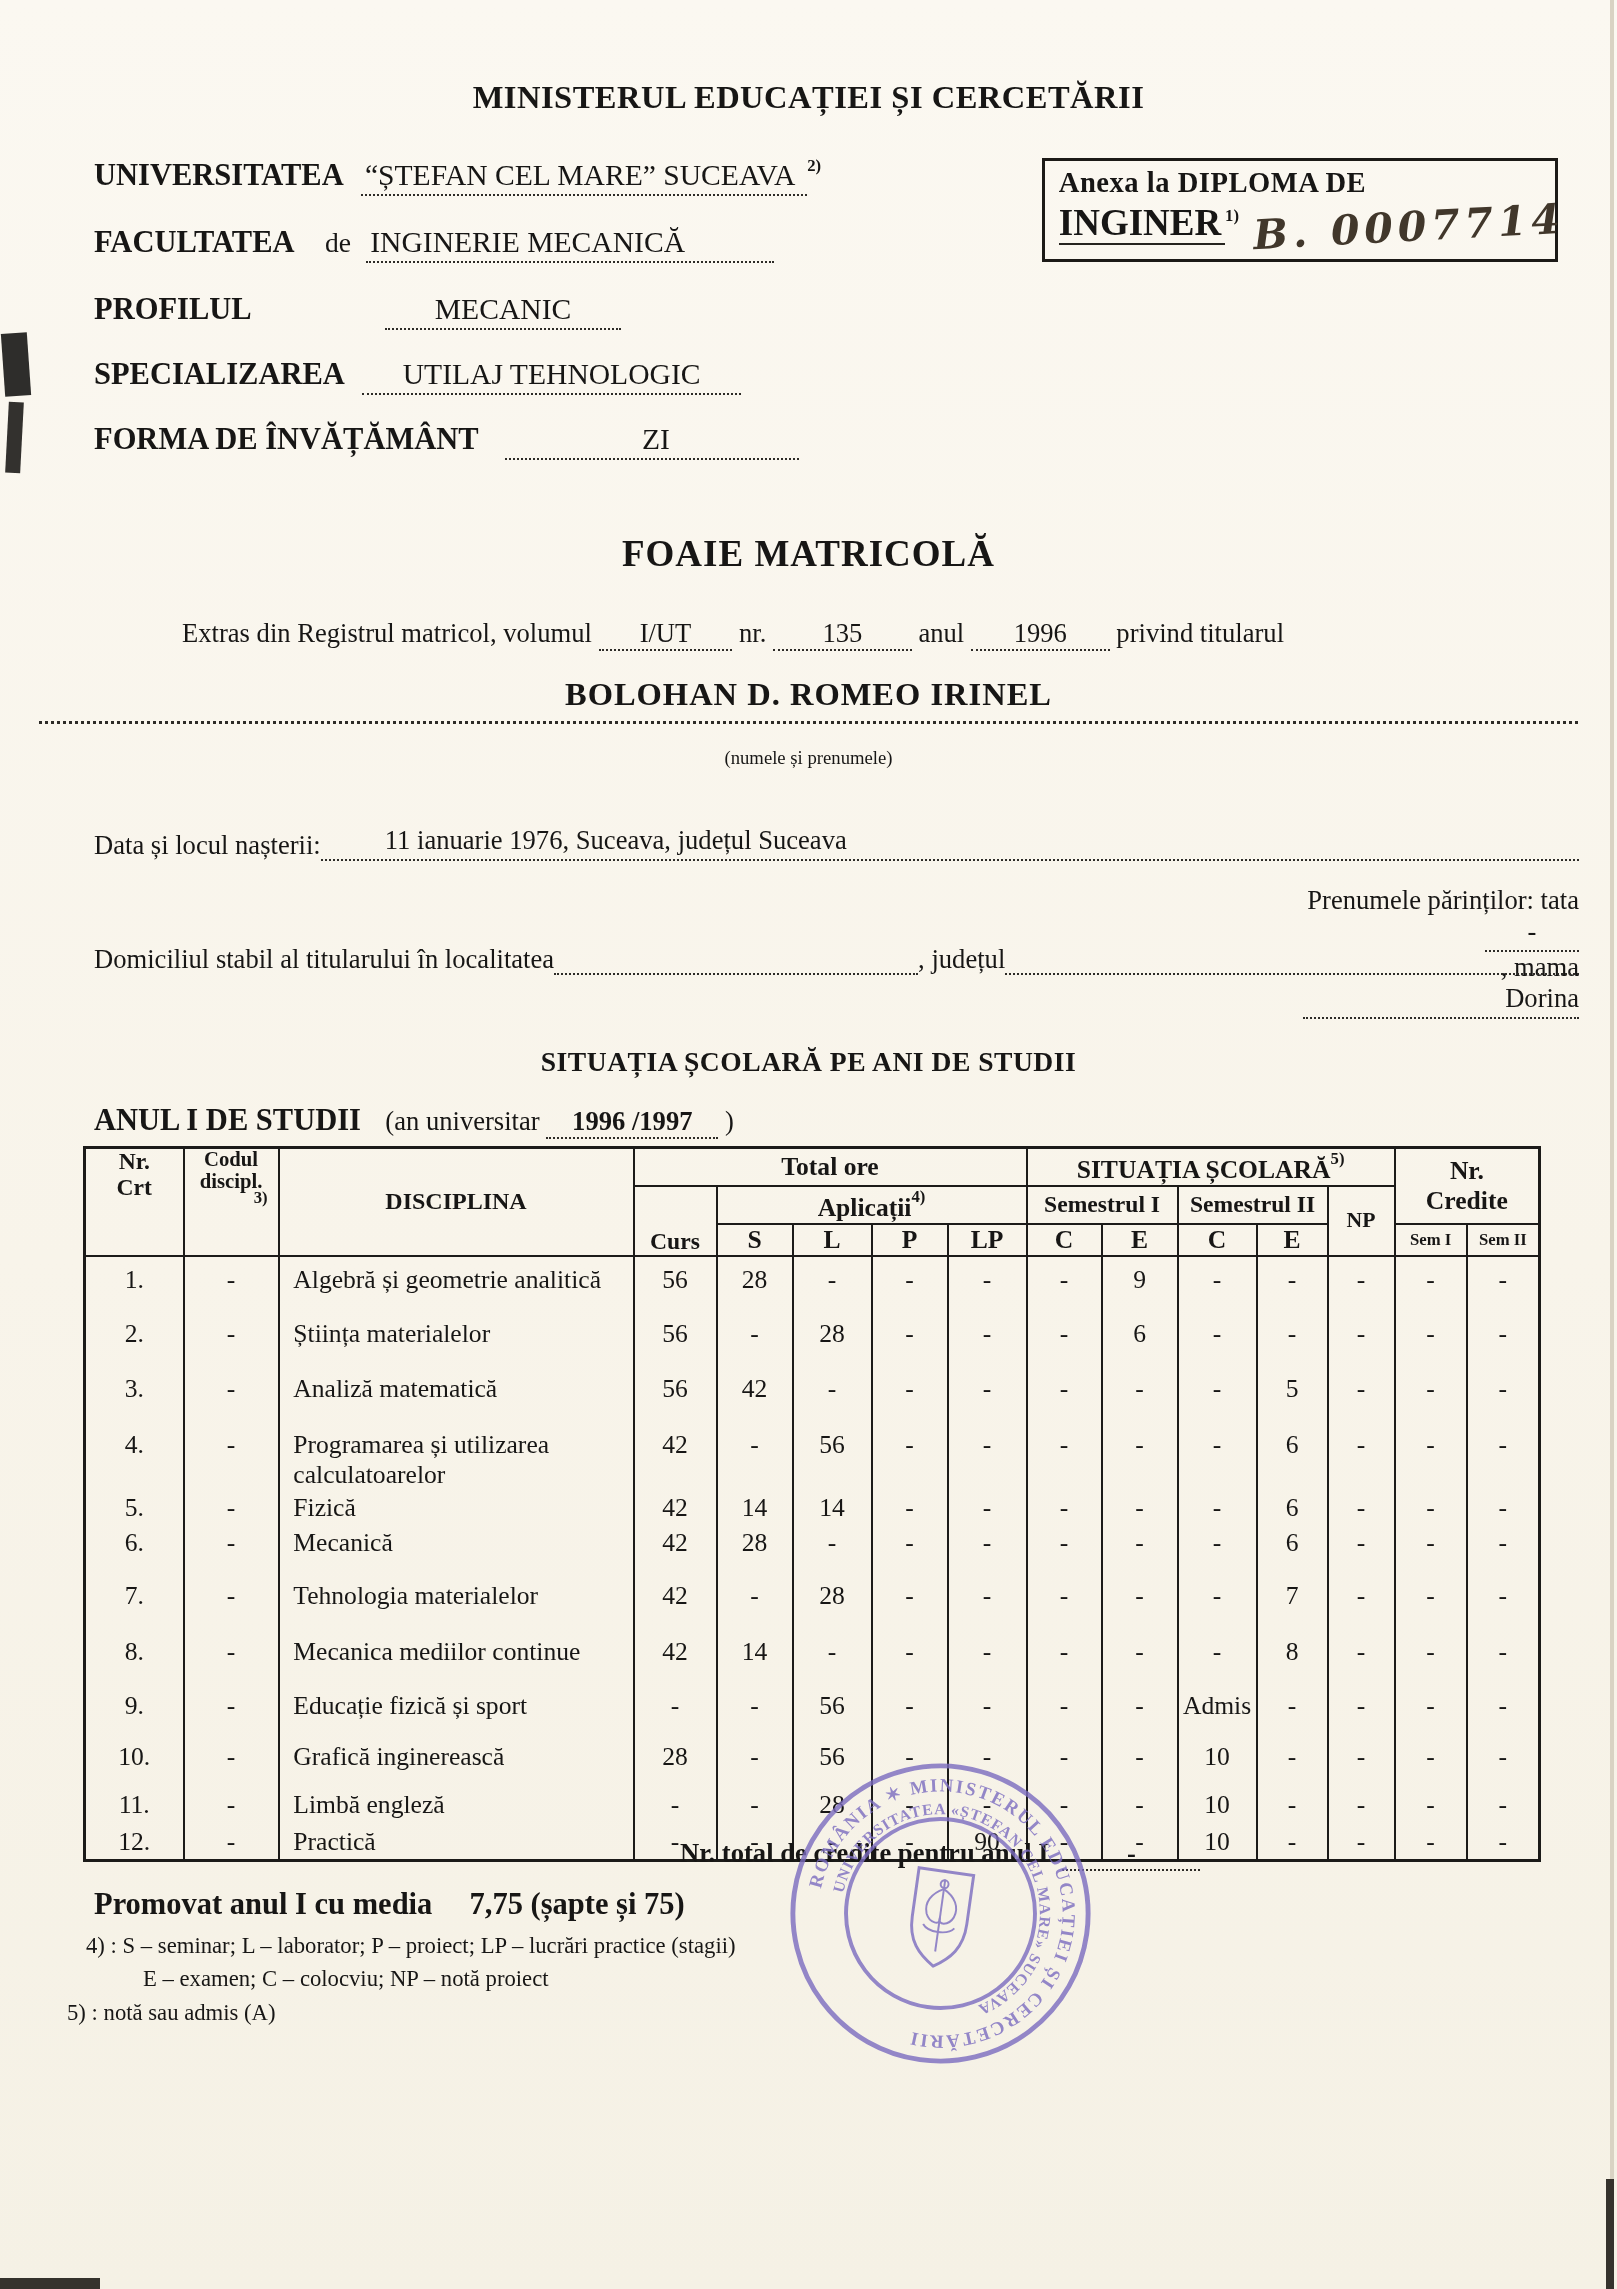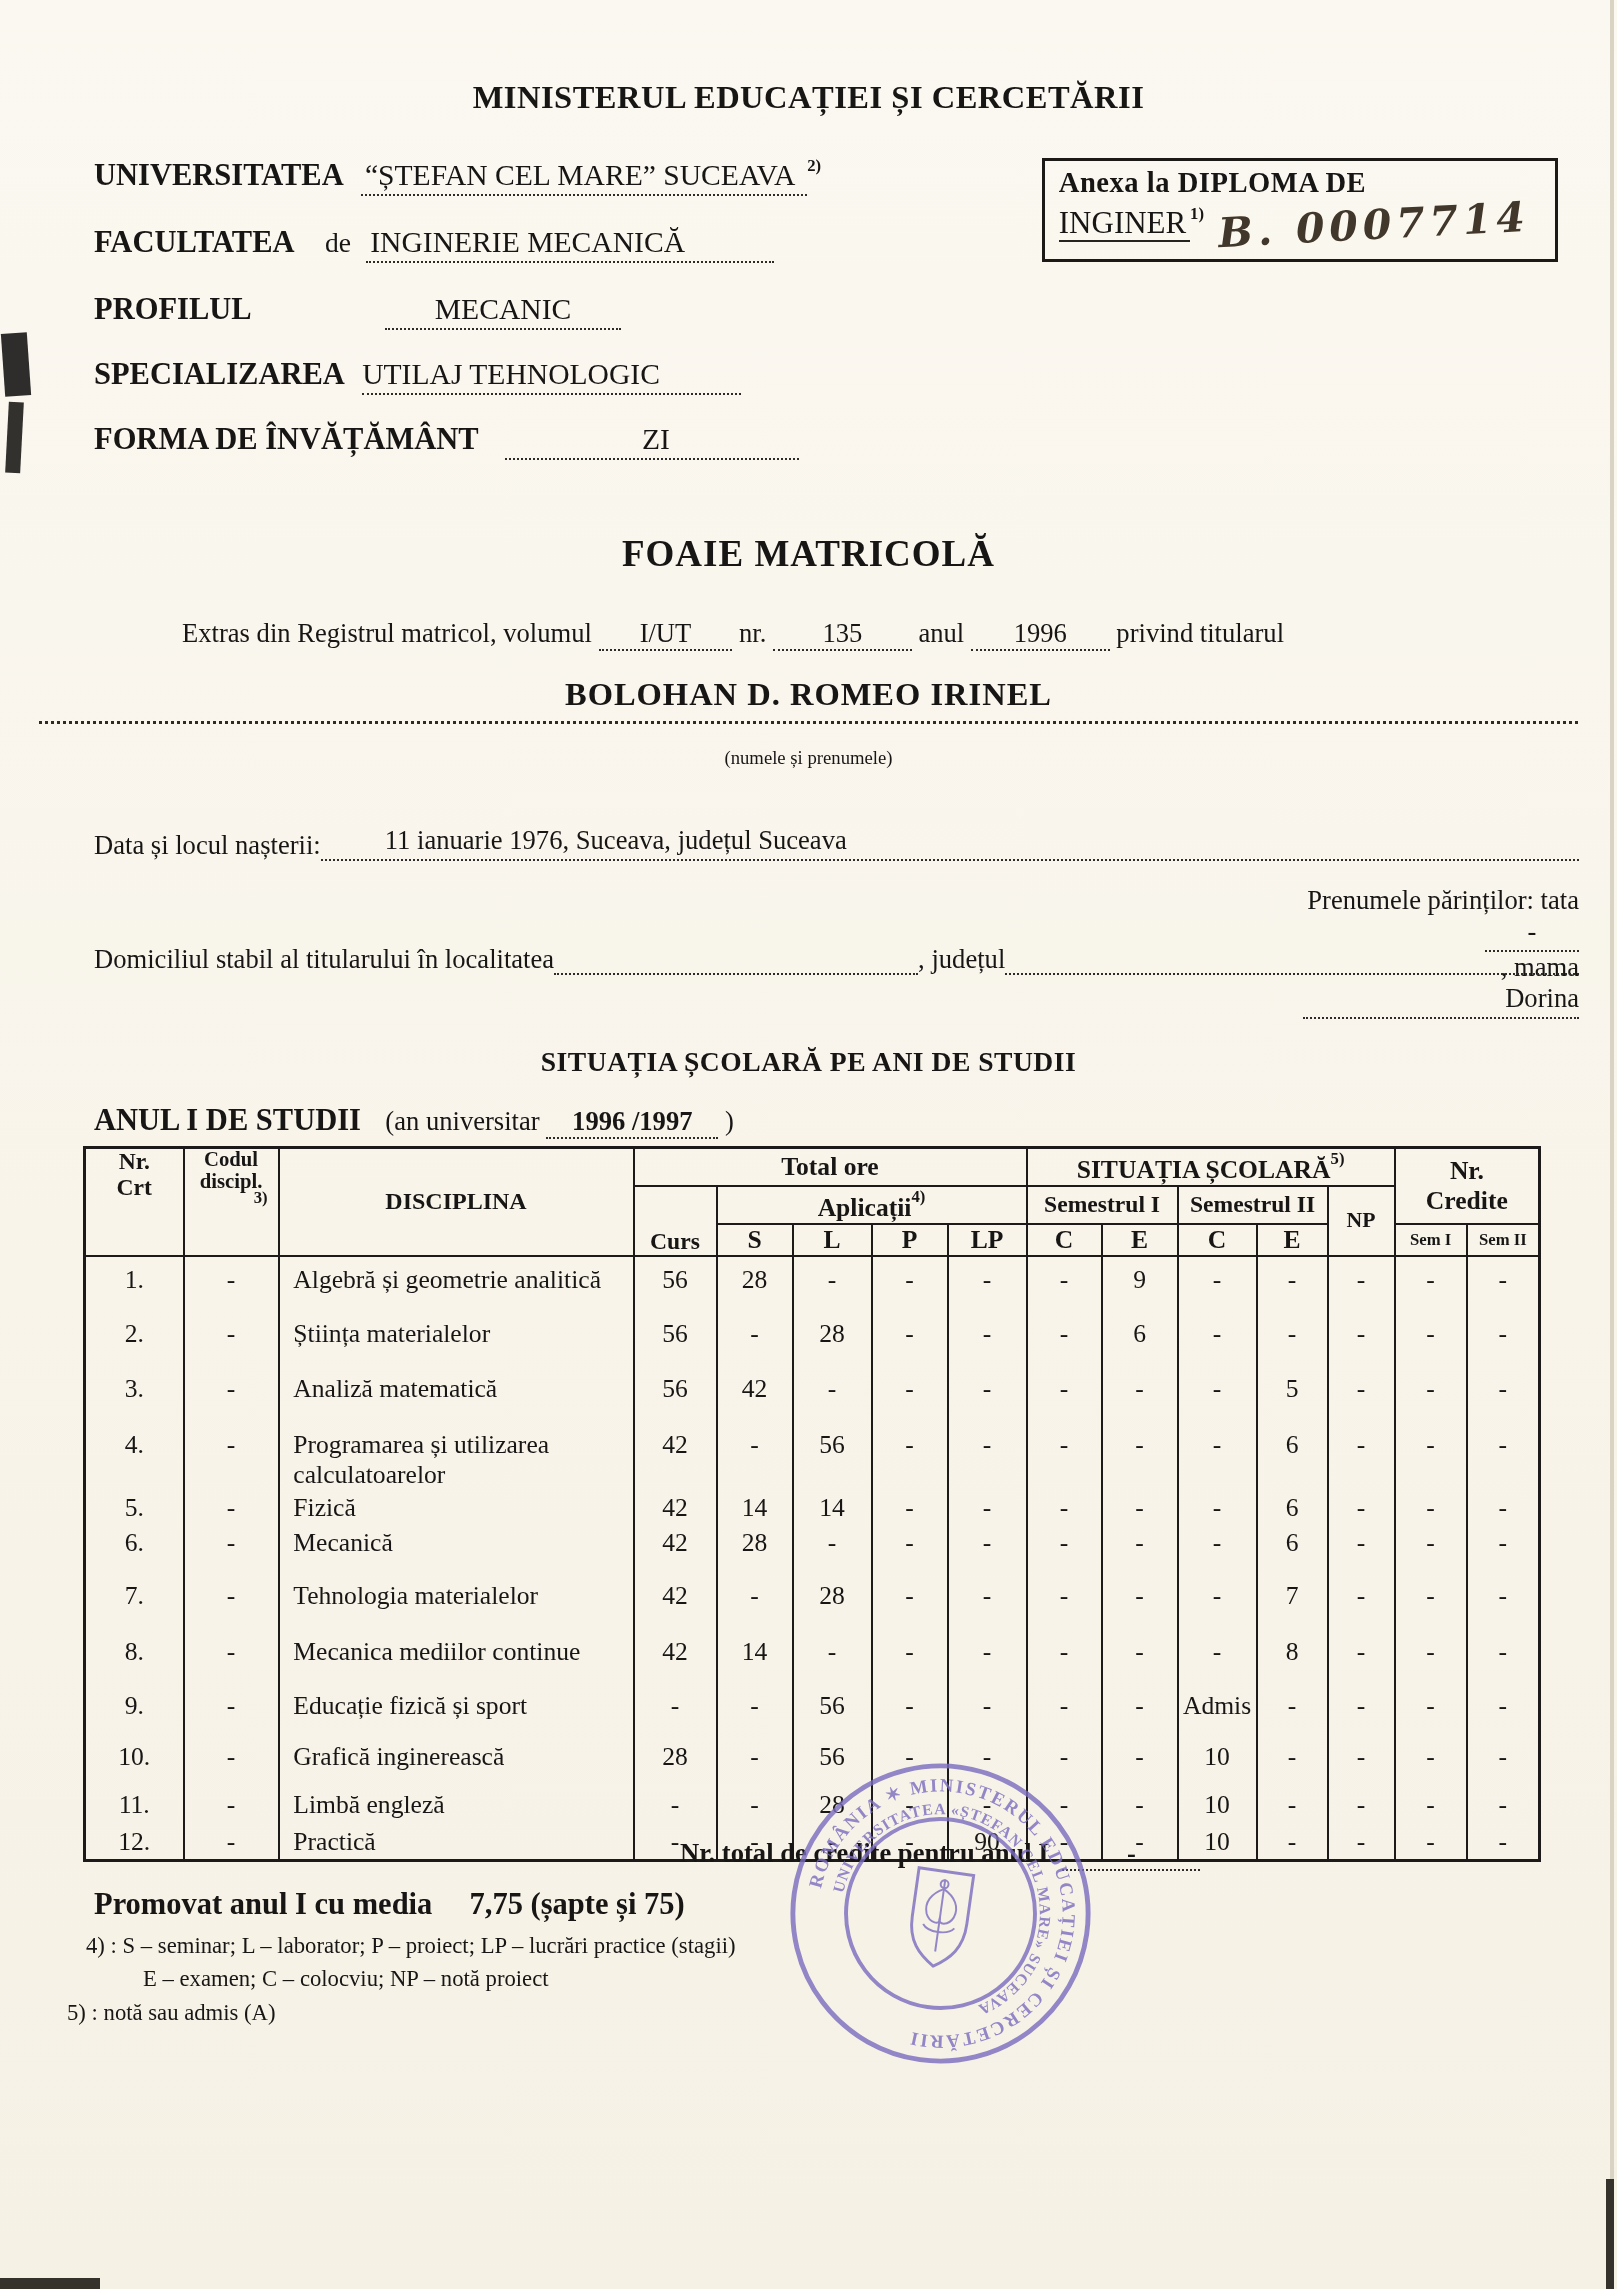--- a/index.html
+++ b/index.html
@@ -11,21 +11,21 @@
   .lbl{font-weight:bold;}
   .dots{border-bottom:2.5px dotted #2d2b27;}
   sup{font-size:16.7px;vertical-align:13.8px;font-weight:bold;}
   .ministry{top:79px;font-size:32.5px;font-weight:bold;letter-spacing:0.5px;}
   .fline{left:94px;font-size:29.6px;white-space:nowrap;}
   .fline .lbl{font-size:30.5px;}
   .val{display:inline-block;}
   .annex-box{left:1042px;top:158px;width:516px;height:104px;border:3px solid #1c1a17;box-sizing:border-box;padding:5.9px 11.8px 0 13.8px;}
   .annex-l1{font-size:28.6px;font-weight:bold;letter-spacing:0.5px;}
   .annex-l2{margin-top:2px;white-space:nowrap;}
-  .annex-inginer{font-size:31px;font-weight:normal;border-bottom:2.5px solid #26241f;padding-right:3.9px;}
+  .annex-inginer{font-size:37px;font-weight:bold;border-bottom:2.5px solid #26241f;padding-right:3.9px;}
   .handwritten{font-family:"DejaVu Serif",serif;font-style:italic;font-weight:600;font-size:41px;
                letter-spacing:4.9px;color:#41372b;display:inline-block;transform:rotate(-3deg);margin-left:13.8px;vertical-align:-5.9px;}
   .foaie-title{top:532px;font-size:37px;font-weight:bold;letter-spacing:1px;}
   .extras{left:182px;top:618px;font-size:26.6px;white-space:nowrap;}
   .extras .dots{display:inline-block;text-align:center;padding:0 7.9px;}
   .name-line{left:39px;top:676px;width:1539px;text-align:center;font-size:32.5px;font-weight:bold;
              letter-spacing:1px;border-bottom:3px dotted #2d2b27;padding-bottom:7.9px;}
   .name-caption{top:747px;font-size:18.7px;}
   .pline{left:94px;width:1485px;display:flex;align-items:flex-end;font-size:26.6px;}
   .grow{flex:1;}
@@ -96,21 +96,21 @@
     <span class="val dots" style="margin-left:7.9px;padding:0 89px 2px 3.9px;">INGINERIE MECANICĂ</span>
   </div>
 
   <div class="abs fline" style="top:292px;">
     <span class="lbl">PROFILUL</span>
     <span class="val dots" style="margin-left:126px;min-width:236px;text-align:center;padding-bottom:2px;">MECANIC</span>
   </div>
 
   <div class="abs fline" style="top:357px;">
     <span class="lbl">SPECIALIZAREA</span>
-    <span class="val dots" style="margin-left:9.9px;min-width:379px;padding-bottom:2px;">UTILAJ TEHNOLOGIC</span>
+    <span class="val dots" style="margin-left:9.9px;min-width:379px;text-align:center;padding-bottom:2px;">UTILAJ TEHNOLOGIC</span>
   </div>
 
   <div class="abs fline" style="top:422px;">
     <span class="lbl">FORMA DE ÎNVĂȚĂMÂNT</span>
     <span class="val dots" style="margin-left:19px;min-width:286px;text-align:center;padding:0 0 2px 7.9px;">ZI</span>
   </div>
 
   <div class="abs annex-box">
     <div class="annex-l1">Anexa  la DIPLOMA DE</div>
     <div class="annex-l2">

